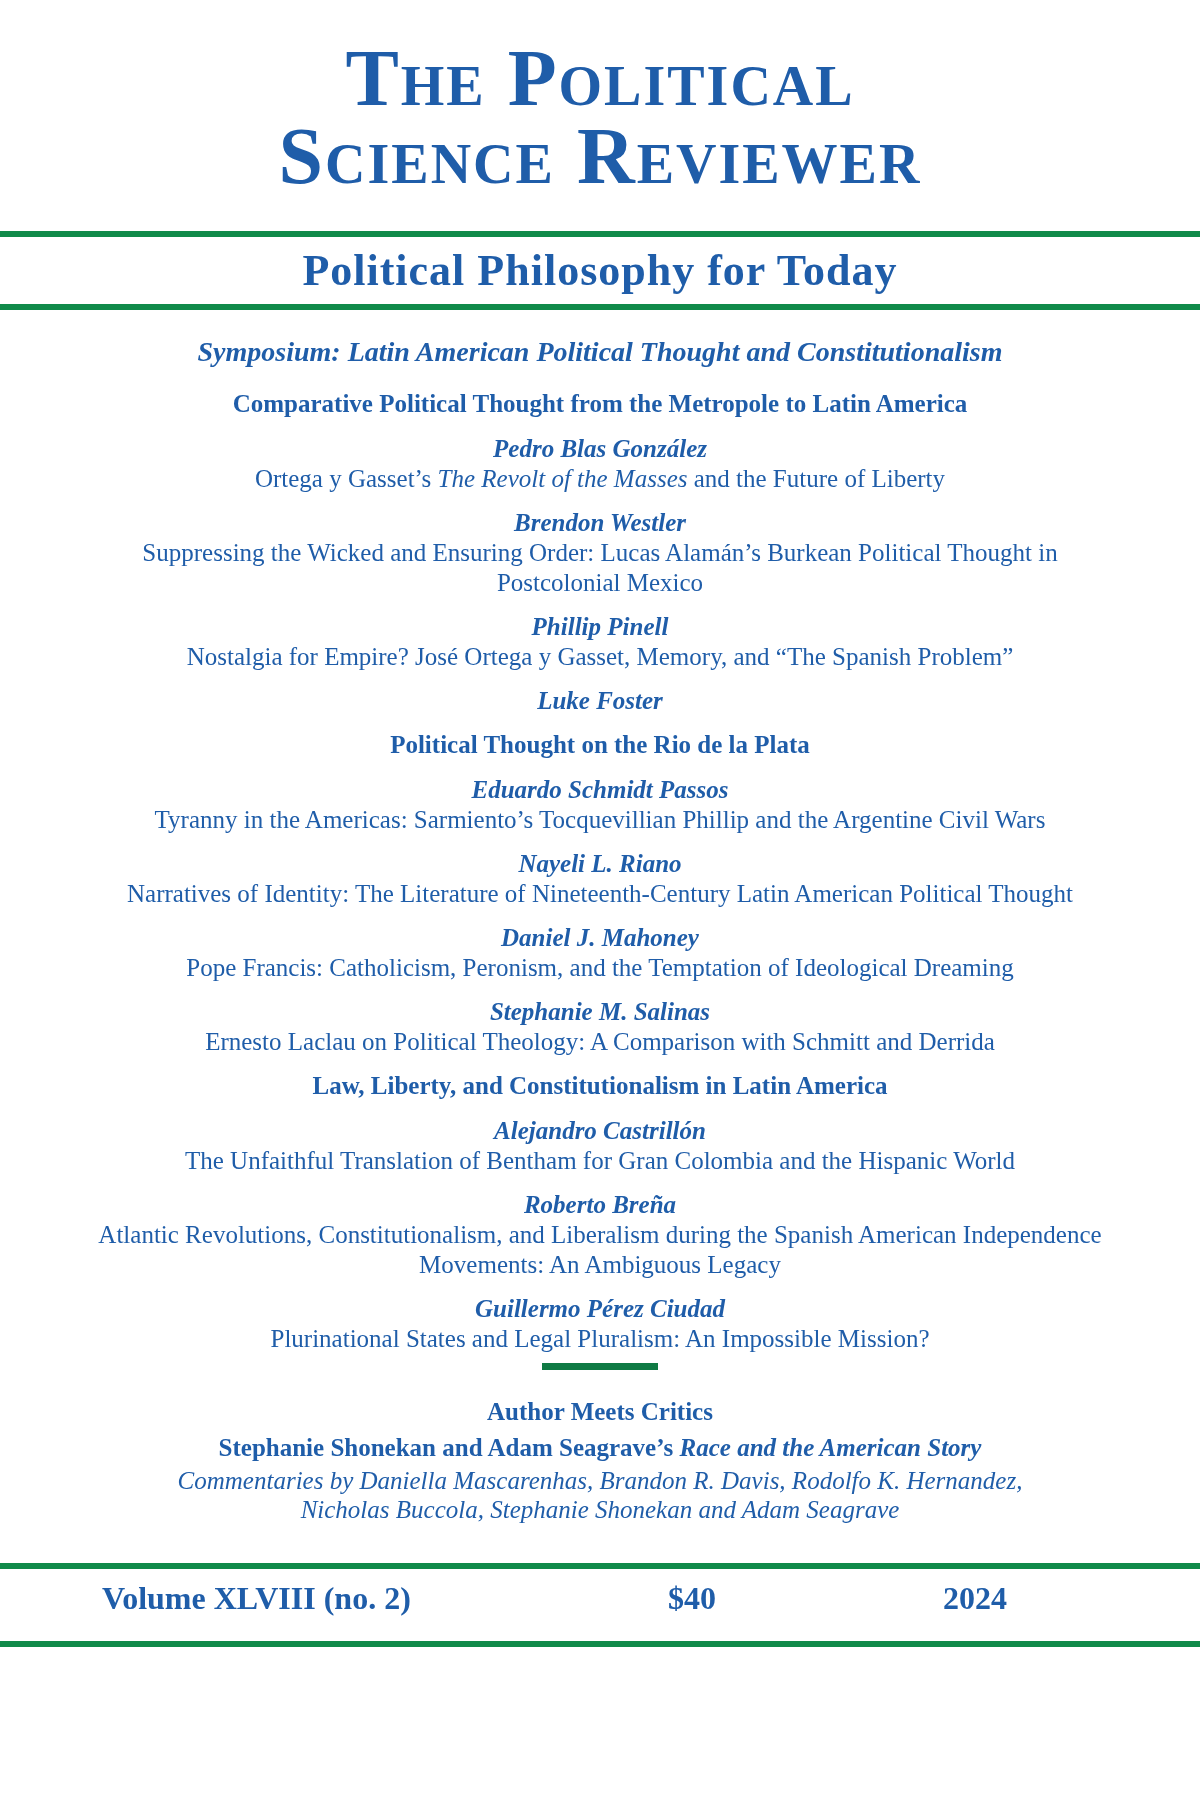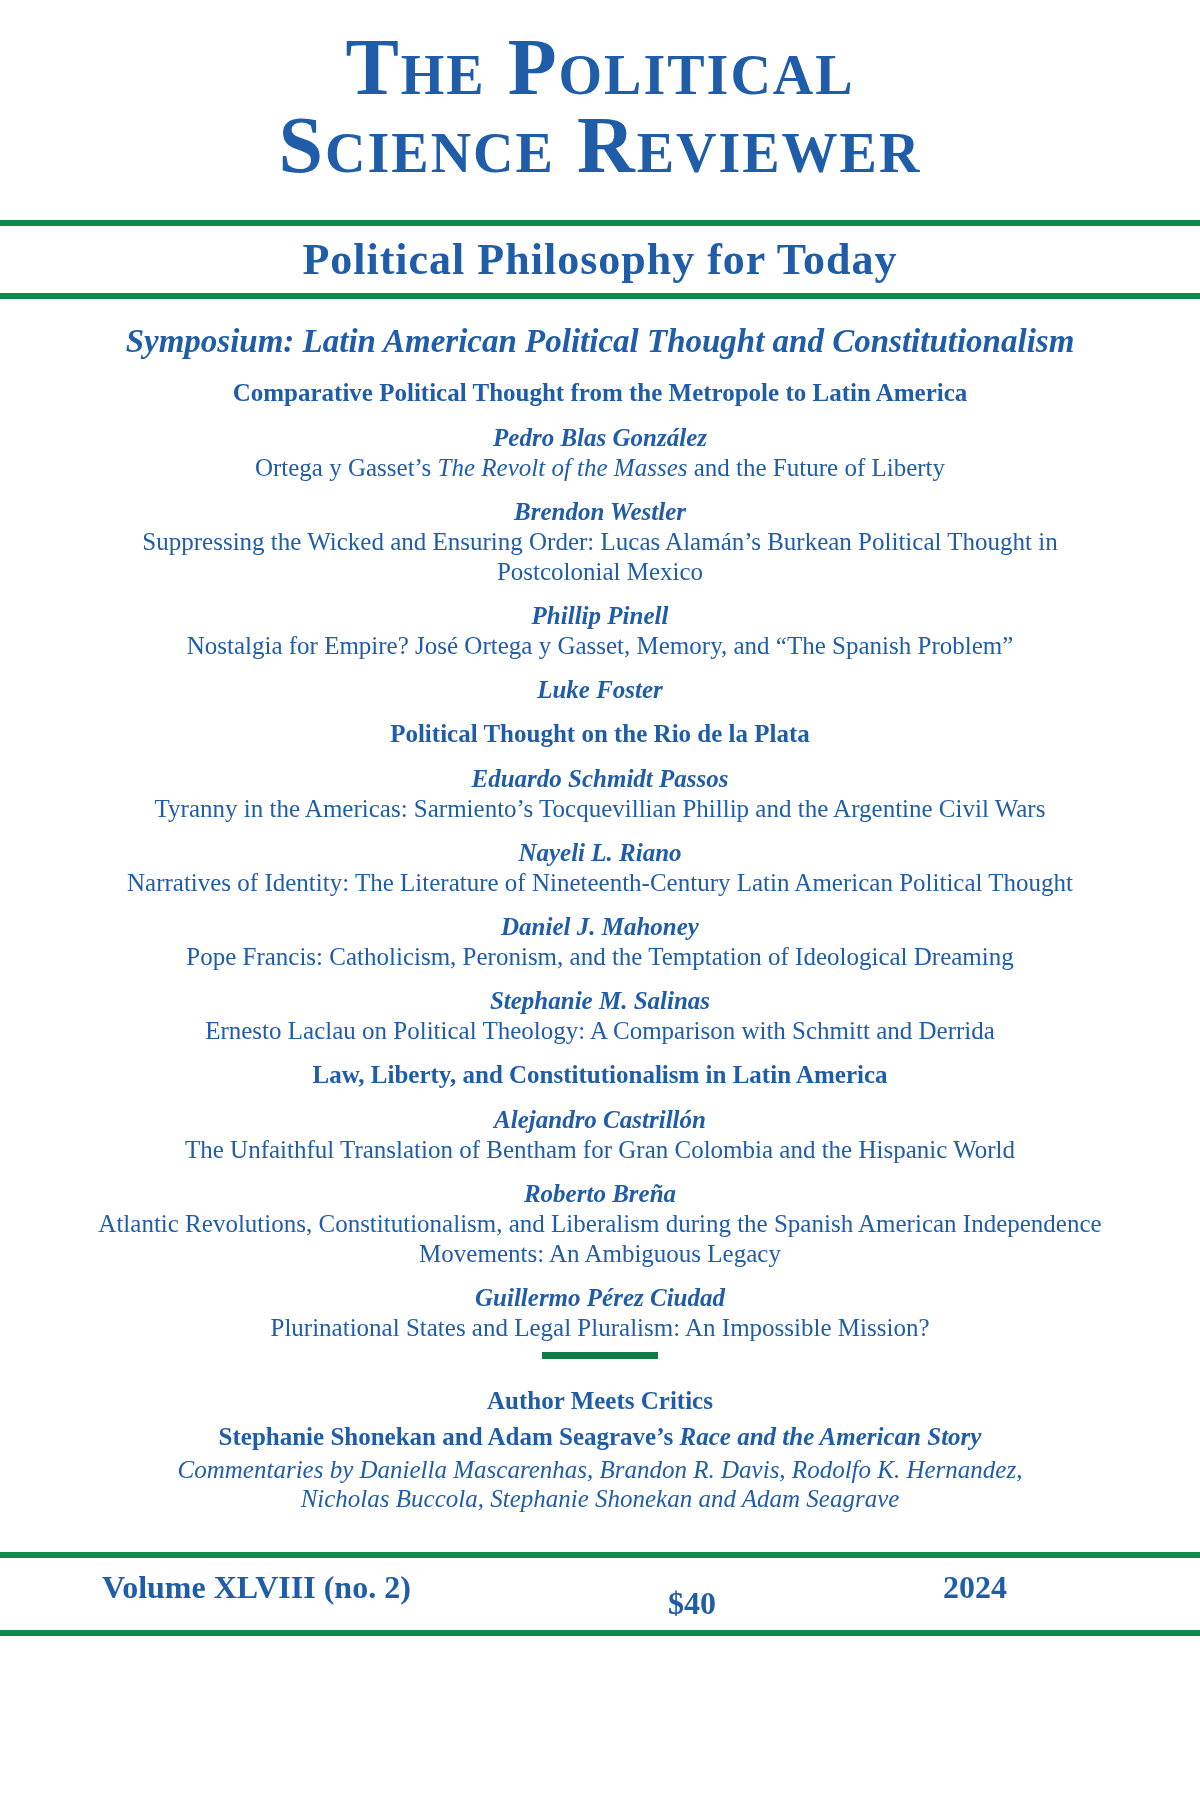--- a/index.html
+++ b/index.html
@@ -8,21 +8,21 @@
     width: 1200px;
     height: 1800px;
     margin: 0 auto;
     background: #ffffff;
     font-family: "Liberation Serif", "DejaVu Serif", serif;
     color: #1f5da9;
     overflow: hidden;
     text-align: center;
   }
   
-  .masthead { padding-top: 28px; }
+  .masthead { padding-top: 39px; }
   .journal-title {
     margin: 0;
     font-size: 80px;
     line-height: 78px;
     font-weight: bold;
     font-variant: small-caps;
     letter-spacing: 2px;
     color: #1f5da9;
   }
   .journal-title .line { display: block; }
@@ -33,21 +33,21 @@
   .subtitle {
     font-size: 44px;
     font-weight: bold;
     line-height: 67px;
     height: 67px;
     letter-spacing: 1px;
   }
 
   .symposium {
     margin-top: 22px;
-    font-size: 33px;
+    font-size: 28px;
     line-height: 40px;
     font-weight: bold;
     font-style: italic;
   }
 
   
   .toc { margin: 16px auto 0 auto; max-width: 1020px; }
   .toc-heading {
     margin-top: 13px;
     font-size: 25px;
@@ -101,21 +101,21 @@
   
   .footer { margin-top: 39px; }
   .footer-row {
     position: relative;
     height: 72px;
     font-size: 32px;
     font-weight: bold;
     line-height: 58px;
   }
   .footer-volume { position: absolute; left: 102px; top: 0; }
-  .footer-price  { position: absolute; left: 692px; top: 16px; transform: translateX(-50%); }
+  .footer-price  { position: absolute; left: 692px; top: 0; transform: translateX(-50%); }
   .footer-year   { position: absolute; left: 975px; top: 0; transform: translateX(-50%); }
 </style>
 </head>
 <body>
 
 <div class="page">
 
   <header class="masthead">
     <h1 class="journal-title">
       <span class="line">The Political</span>

